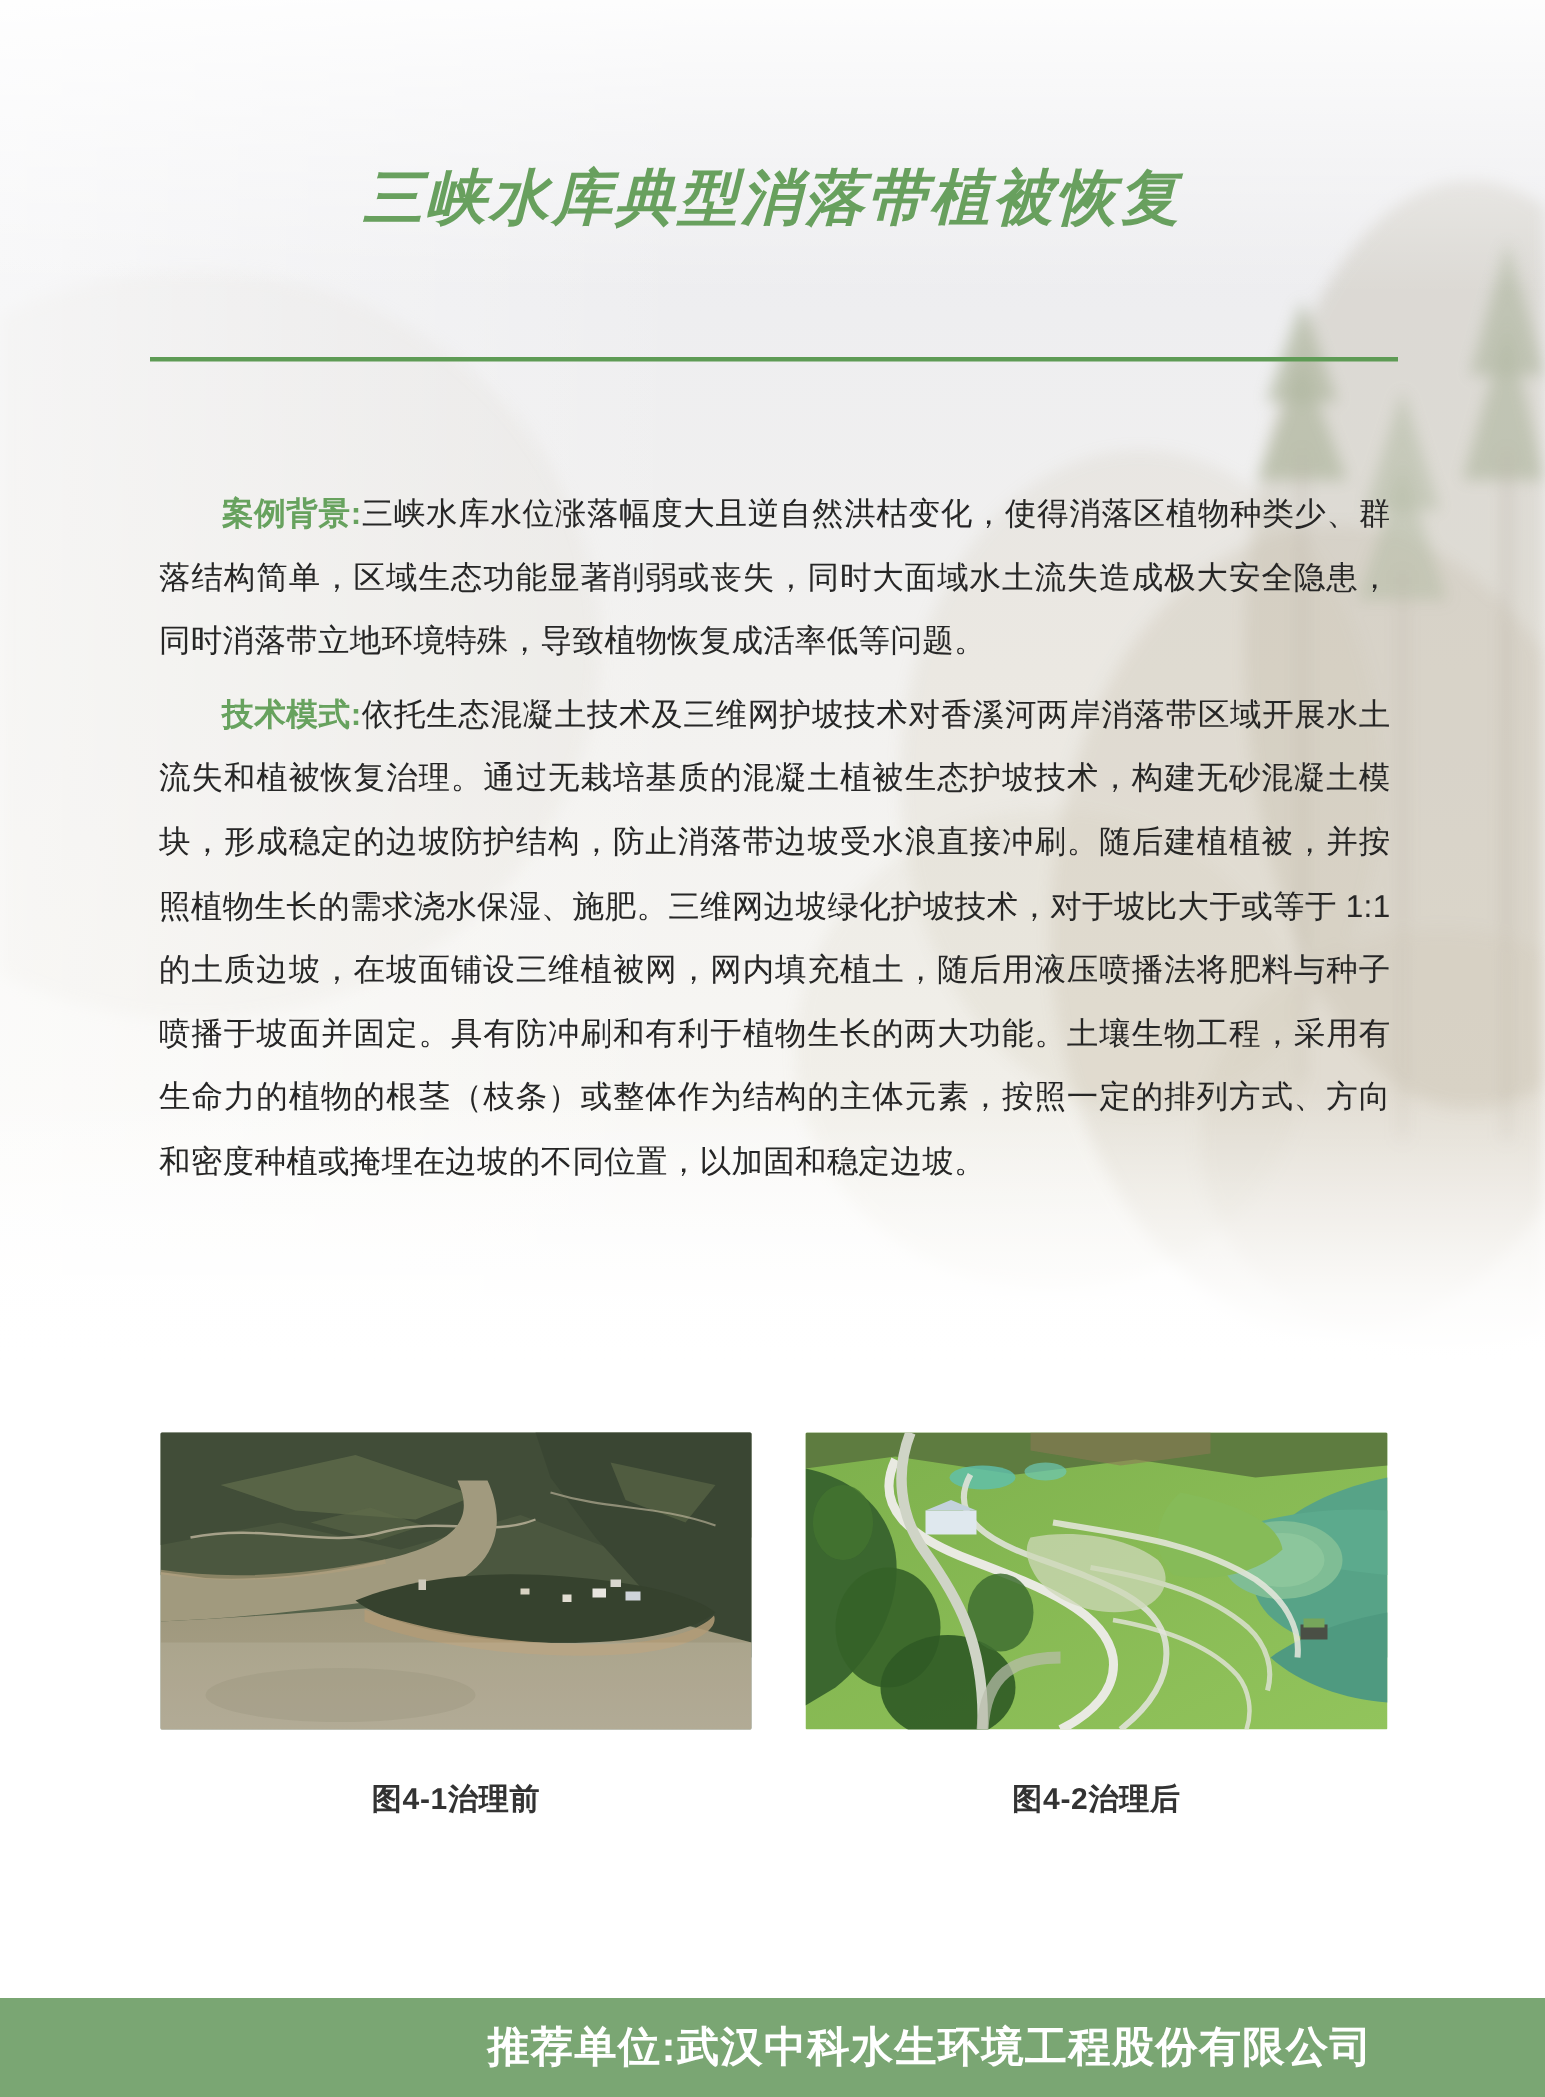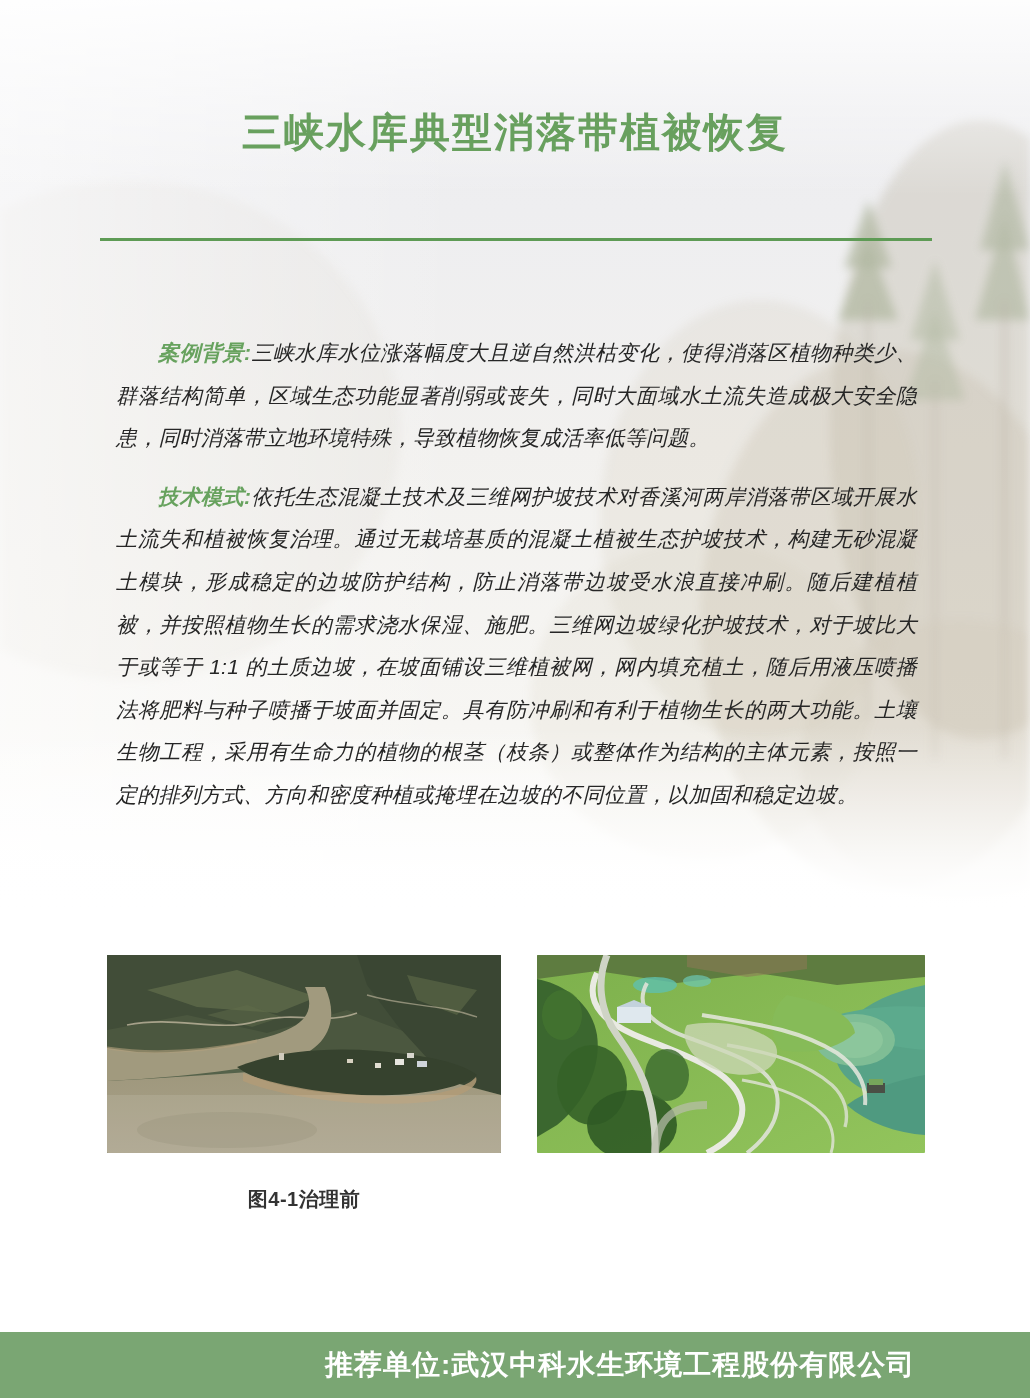--- a/index.html
+++ b/index.html
@@ -23,37 +23,37 @@
       linear-gradient(90deg, rgba(255,255,255,.55) 0%, rgba(255,255,255,0) 45%);
     pointer-events:none;
   }
   .title-block {
     position:absolute; top:104px; left:0; width:100%;
     text-align:center;
     font-weight:bold;
     font-size:40px; line-height:56px;
     letter-spacing:2px;
     color:#68a05e;
+    font-style:italic;
   }
   .title-divider {
     position:absolute; left:100px; top:238px;
     width:832px; height:3px;
     background:#5e9b55;
   }
   .content {
     position:absolute; left:100px; top:316px; width:833px;
     color:#262626;
   }
   .content p {
-    margin:16px;
+    margin:6px;
     font-size:21px; line-height:42.6px;
     text-align:justify;
     text-indent:2em;
     letter-spacing:.2px;
-    font-style:italic;
   }
   .lead { color:#67a25e; font-weight:bold; }
   .figure { position:absolute; text-align:center; }
   .figure-before { left:107px; top:955px; width:394px; }
   .figure-after  { left:537px; top:955px; width:388px; }
   .photo { display:block; width:100%; height:198px; border-radius:1px; }
   .caption {
     display:block; margin-top:33px;
     font-size:20px; font-weight:bold; color:#333;
     letter-spacing:.5px;
@@ -188,19 +188,20 @@
 
       <path d="M70,0 C60,25 62,55 80,80 C100,108 120,140 118,198" stroke="#cfd4c6" stroke-width="7" fill="none"></path>
       <path d="M118,198 C120,160 140,150 170,150" stroke="#b9beac" stroke-width="8" fill="none" opacity=".7"></path>
 
       <rect x="80" y="52" width="34" height="16" fill="#dfe8ee"></rect>
       <path d="M80,52 l17,-7 17,7 Z" fill="#c3d2dc"></path>
 
       <rect x="330" y="128" width="18" height="10" fill="#4a4f45"></rect>
       <rect x="332" y="124" width="14" height="6" fill="#76a65b"></rect>
     </svg>
+    <figcaption class="caption">图4-2治理后</figcaption>
   </figure>
 
   <div class="footer-bar">
     <span class="footer-text">推荐单位:武汉中科水生环境工程股份有限公司</span>
   </div>
 
 </div>
 
 </body></html>

